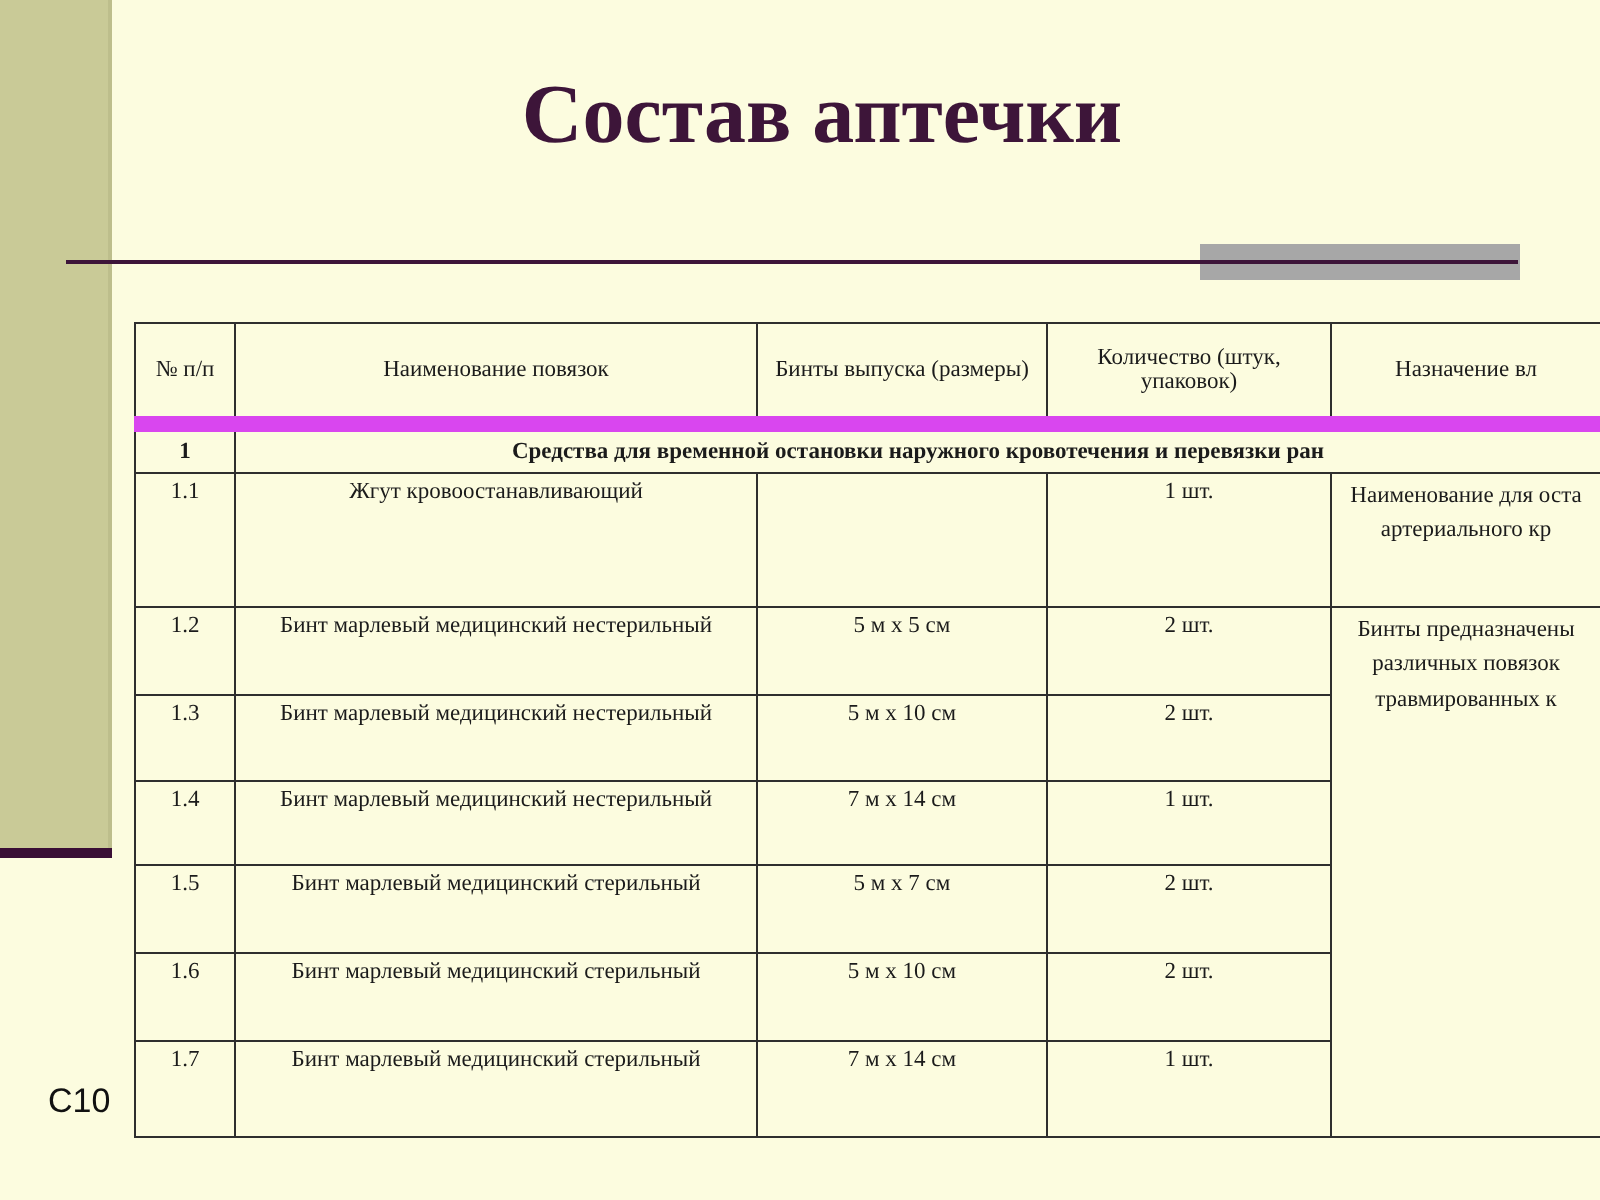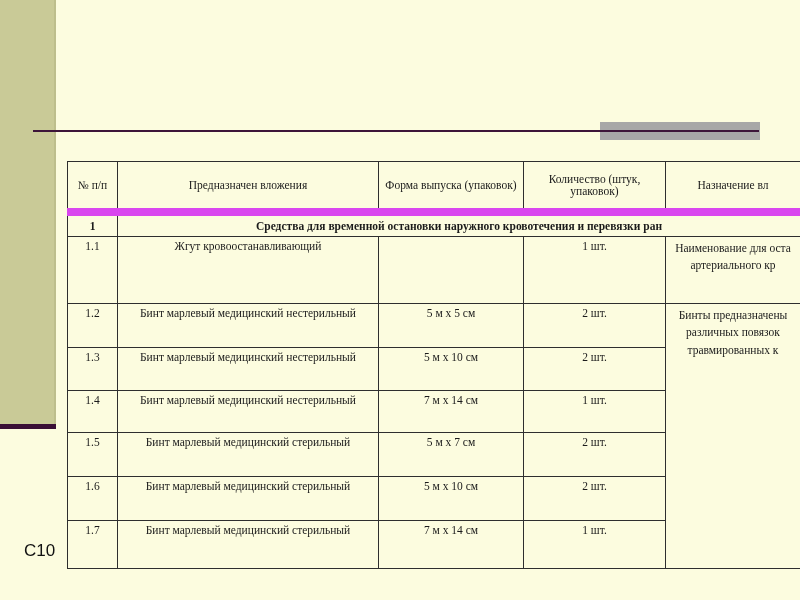--- a/index.html
+++ b/index.html
@@ -82,37 +82,38 @@
   }
 </style>
 </head>
 <body>
 
 <div class="slide">
 
   <div class="accent-bar"></div>
   <div class="accent-bar-end"></div>
 
+  <div class="slide-title">Состав аптечки</div>
 
   <div class="title-decor"></div>
   <div class="title-rule"></div>
 
   <table class="kit">
     <colgroup>
       <col class="c-num">
         <col class="c-name">
         <col class="c-form">
         <col class="c-qty">
         <col class="c-purpose">
     </colgroup>
     <tbody>
       <tr>
         <th>№ п/п</th>
-        <th>Предназначен вложения</th>
-        <th>Форма выпуска (упаковок)</th>
+        <th>Наименование повязок</th>
+        <th>Бинты выпуска (размеры)</th>
         <th>Количество (штук,
 упаковок)</th>
         <th class="cut">Назначение вл</th>
       </tr>
       <tr class="r-section">
         <td>1</td>
         <td colspan="4" class="cut">Средства для временной остановки наружного кровотечения и перевязки ран</td>
       </tr>
       <tr class="r-11">
         <td>1.1</td>

